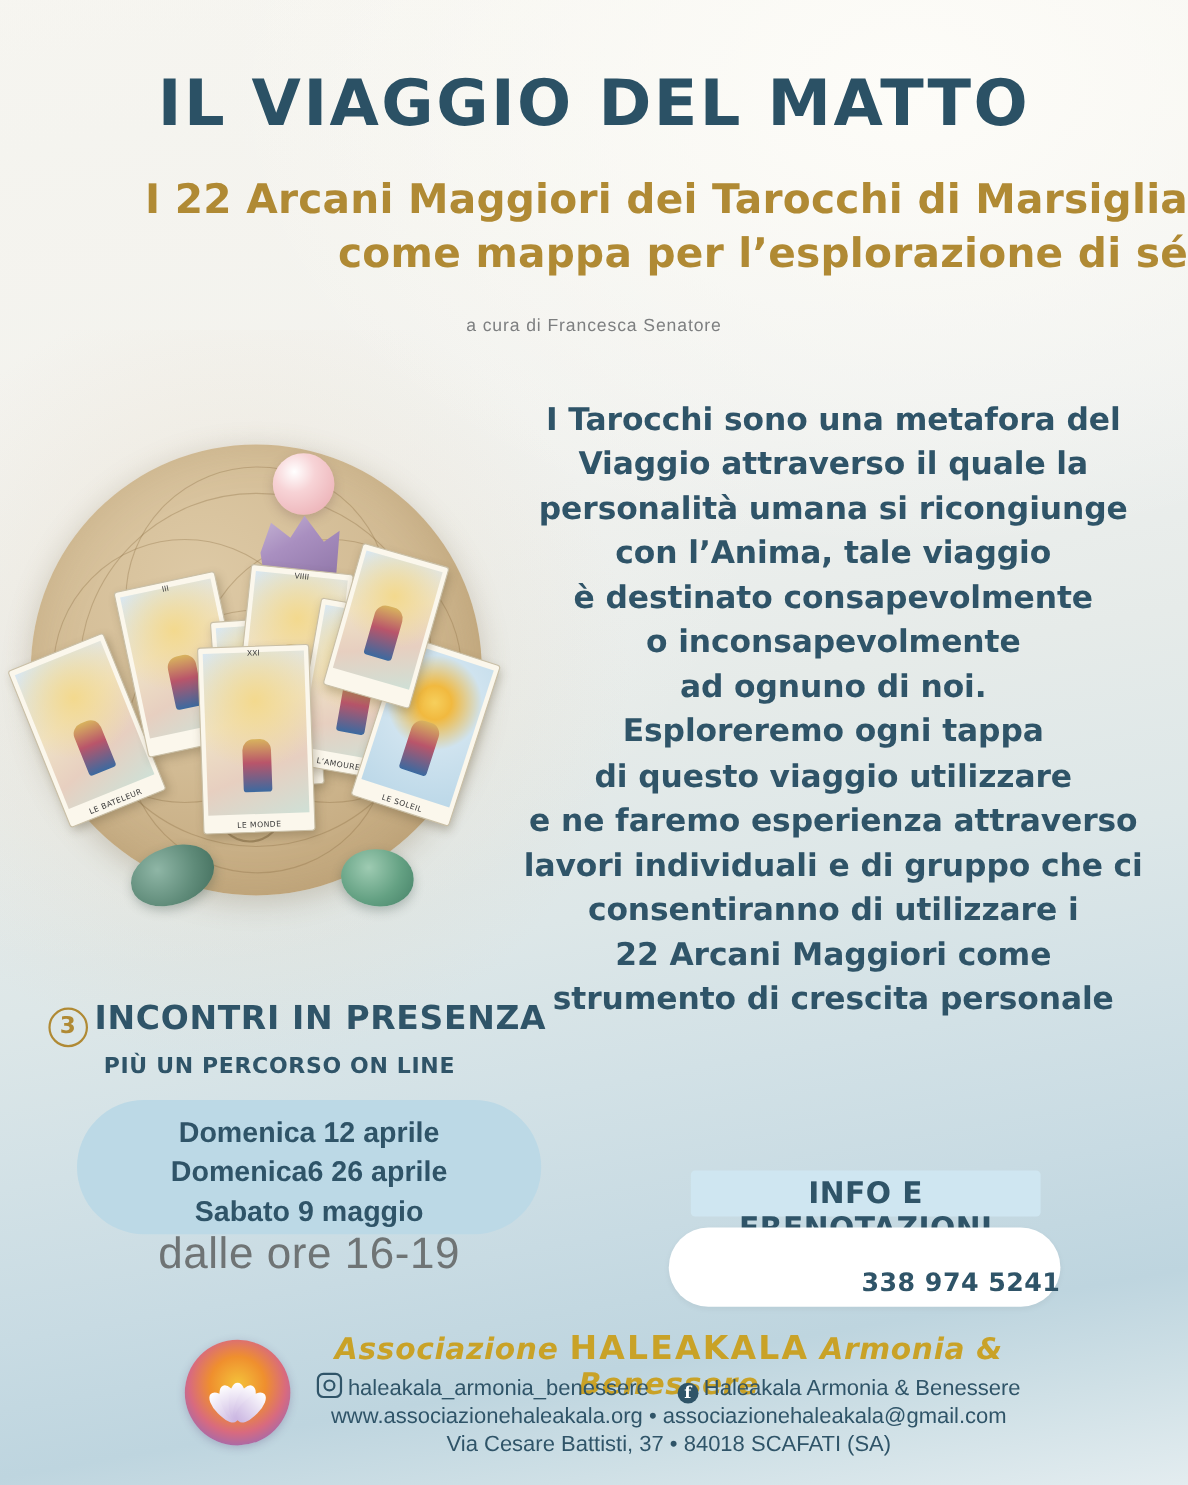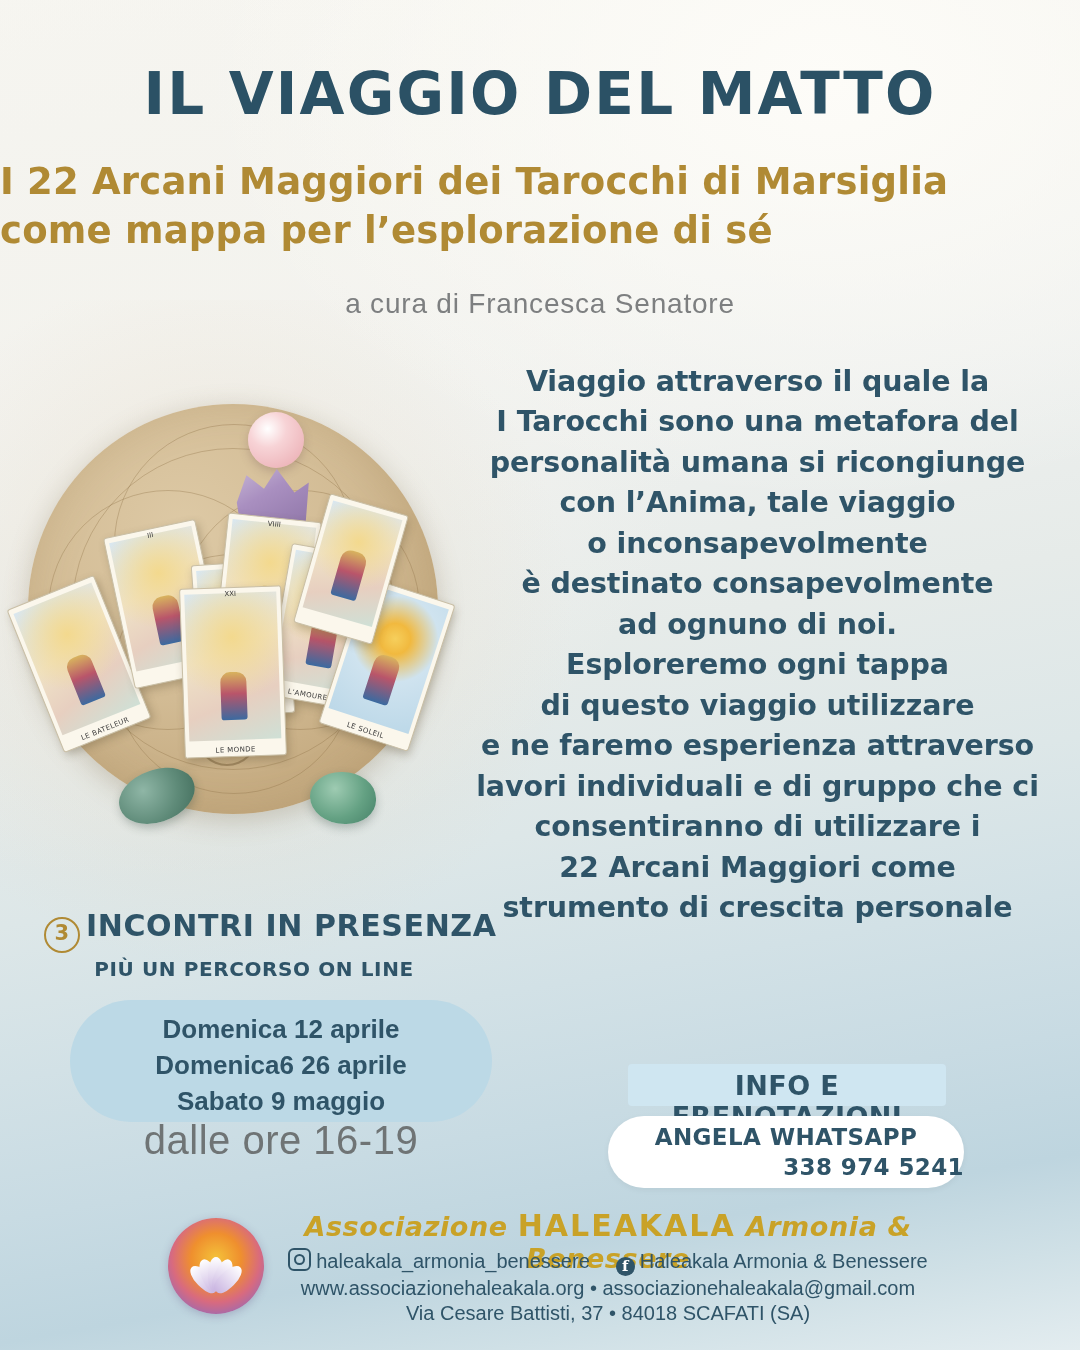--- a/index.html
+++ b/index.html
@@ -62,37 +62,37 @@
     letter-spacing: 2.2px;
     color: #2b5165;
     font-family: "DejaVu Sans", sans-serif;
   }
 
   .subtitle {
     position: absolute;
     top: 158px;
     left: 0;
     width: 1080px;
-    text-align: left;
+    text-align: right;
     font-size: 37px;
     line-height: 1.32;
     font-weight: 700;
     color: #b08a34;
     font-family: "DejaVu Sans", sans-serif;
     letter-spacing: 0.2px;
   }
   .subtitle .l2 { display: block; }
 
   .byline {
     position: absolute;
     top: 288px;
     left: 0;
     width: 1080px;
     text-align: center;
-    font-size: 28px;
+    font-size: 16px;
     color: #7d7f80;
     font-weight: 400;
     letter-spacing: 0.8px;
     font-family: "Liberation Sans", sans-serif;
   }
 
   
   .body-text {
     position: absolute;
     top: 362px;
@@ -586,26 +586,26 @@
         </div>
       <div class="num"></div>
       <div class="lbl"></div>
     </div>
 
     <div class="stone-green-left"></div>
     <div class="stone-green-right"></div>
   </div>
 
   <div class="body-text">
+    <span class="ln">I Tarocchi sono una metafora del</span>
     <span class="ln">Viaggio attraverso il quale la</span>
-    <span class="ln">I Tarocchi sono una metafora del</span>
     <span class="ln">personalità umana si ricongiunge</span>
     <span class="ln">con l’Anima, tale viaggio</span>
+    <span class="ln">è destinato consapevolmente</span>
     <span class="ln">o inconsapevolmente</span>
-    <span class="ln">è destinato consapevolmente</span>
     <span class="ln">ad ognuno di noi.</span>
     <span class="ln">Esploreremo ogni tappa</span>
     <span class="ln">di questo viaggio utilizzare</span>
     <span class="ln">e ne faremo esperienza attraverso</span>
     <span class="ln">lavori individuali e di gruppo che ci</span>
     <span class="ln">consentiranno di utilizzare i</span>
     <span class="ln">22 Arcani Maggiori come</span>
     <span class="ln">strumento di crescita personale</span>
   </div>
 
@@ -620,21 +620,20 @@
   <div class="dates">
     <div>Domenica 12 aprile</div>
     <div>Domenica6 26 aprile</div>
     <div>Sabato 9 maggio</div>
   </div>
   <div class="hours">dalle ore 16-19</div>
 
   <div class="info-head"></div>
   <div class="info-head-text">INFO E FRENOTAZIONI</div>
   <div class="info-card"></div>
-  <div class="info-card-l1">ANGELA WHATSAPP</div>
   <div class="info-card-l2">338 974 5241</div>
 
   <div class="footer-logo">
     <div class="lotus">
       <div class="petal p1"></div>
       <div class="petal p2"></div>
       <div class="petal p3"></div>
       <div class="petal p4"></div>
       <div class="petal p5"></div>
     </div>

